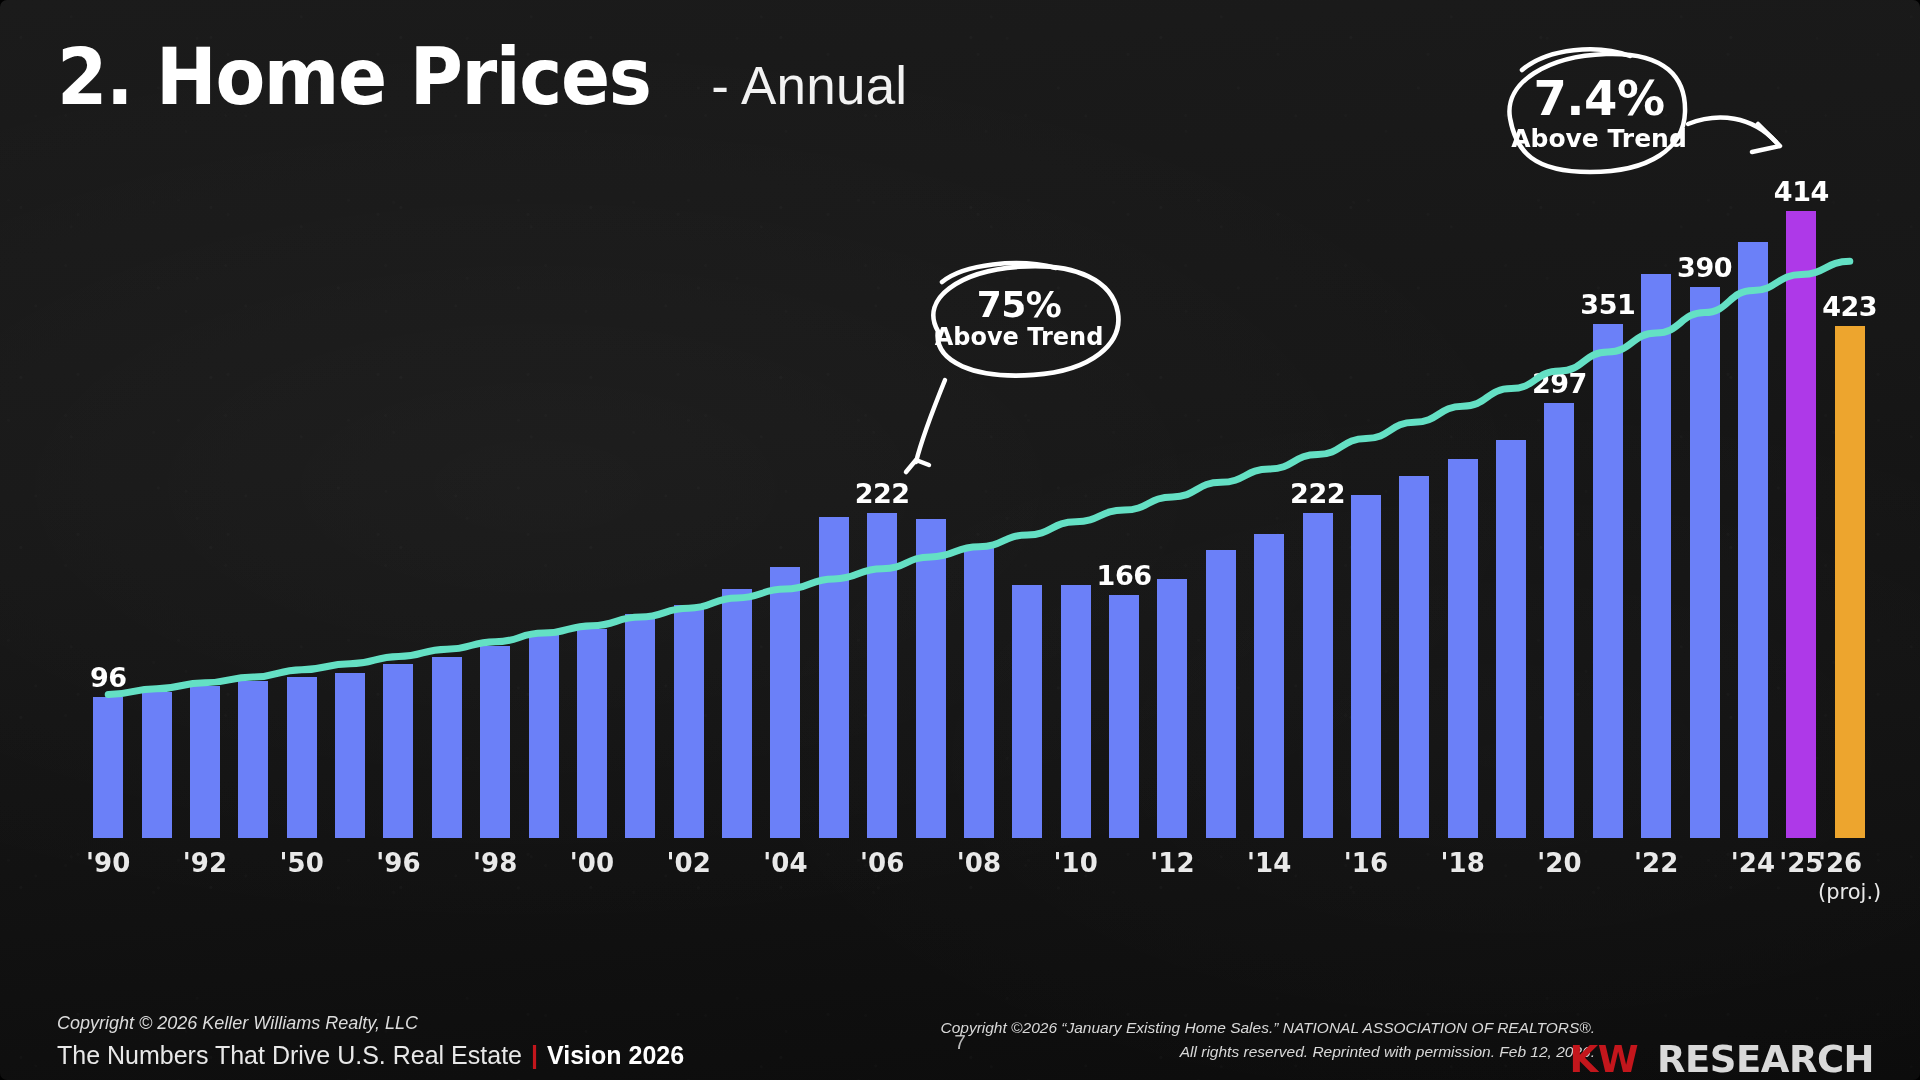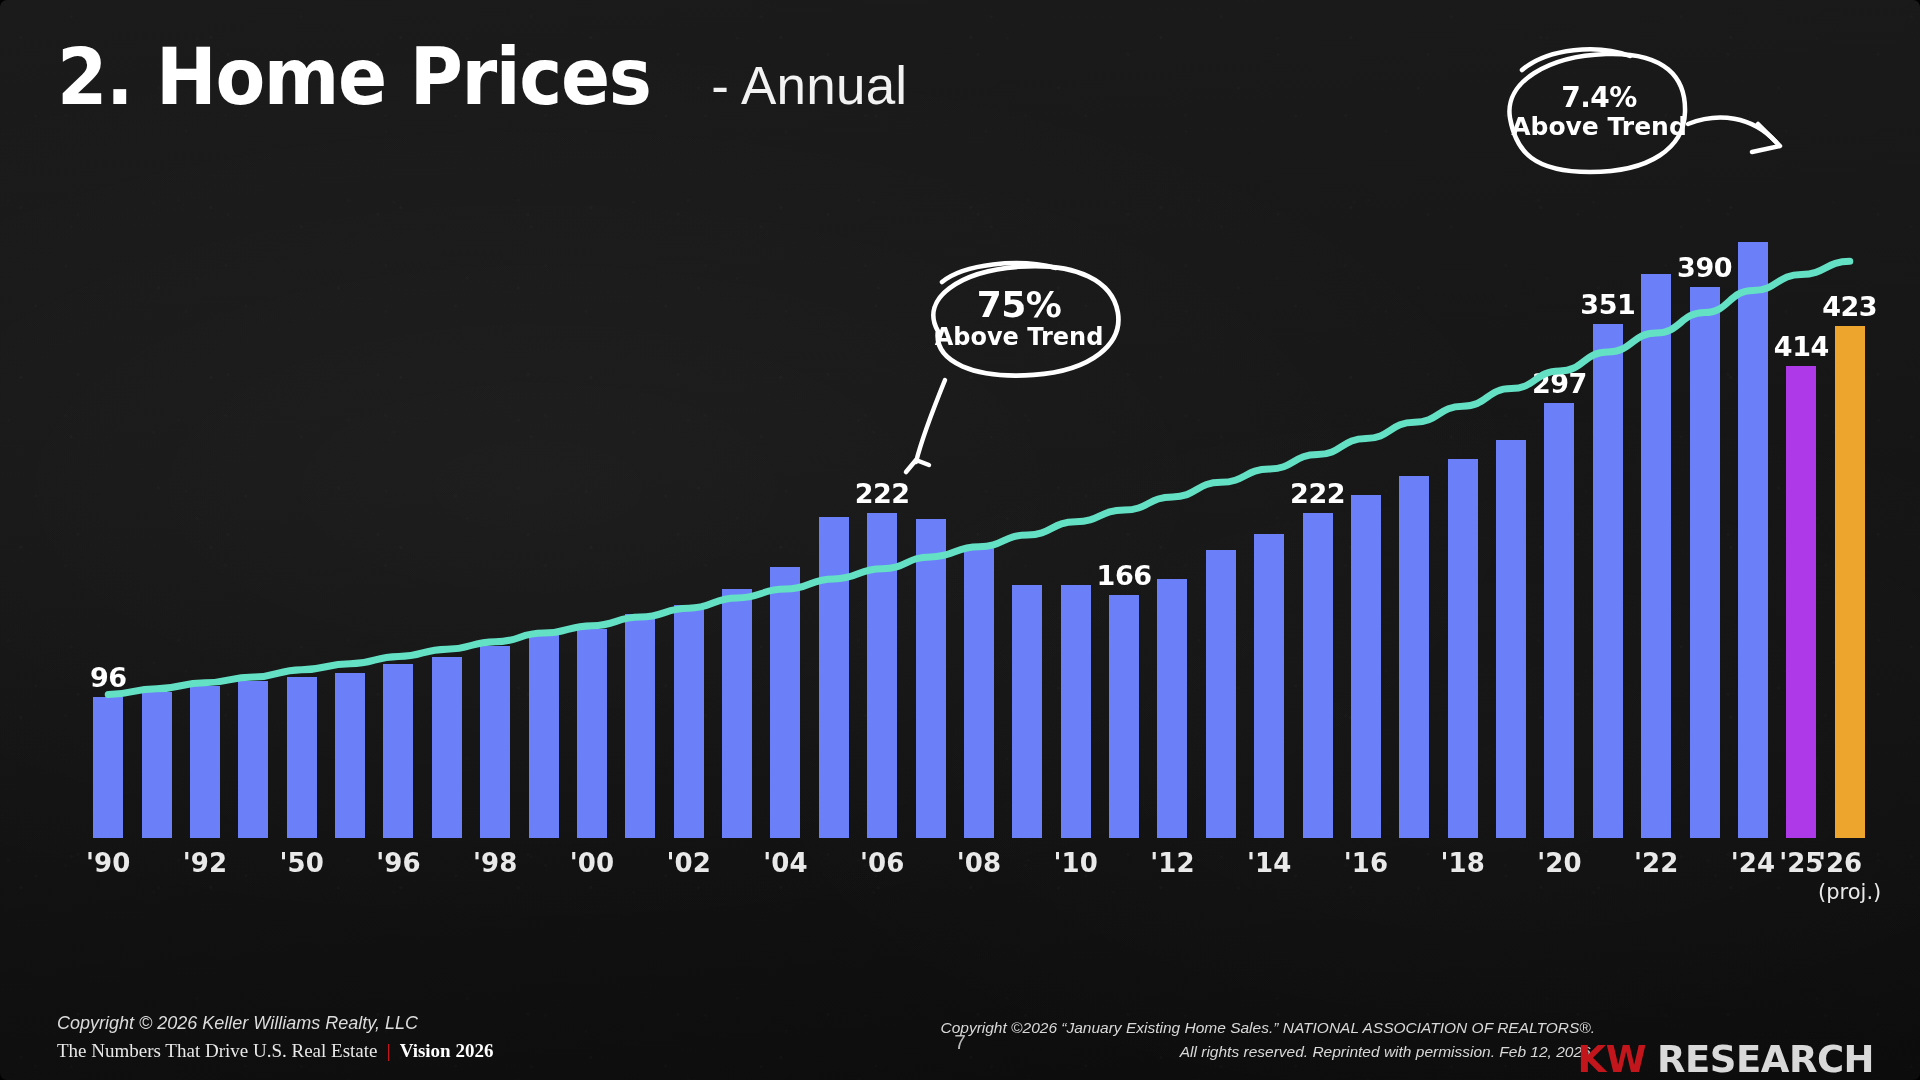--- a/index.html
+++ b/index.html
@@ -118,21 +118,21 @@
     color:#fff;
   }
   .callout .big { font-weight:700; letter-spacing:-.5px; }
   .callout .sub { font-weight:700; }
 
   #callout-21  { left:930px; top:272px; width:172px; height:120px; }
   #callout-21 .big { font-size:36px; margin-bottom:-2px; }
   #callout-21 .sub { font-size:24px; }
 
   #callout-74  { left:1508px; top:48px;  width:190px; height:128px; }
-  #callout-74 .big { font-size:28px; margin-bottom:-2px; }
+  #callout-74 .big { font-size:48px; margin-bottom:-2px; }
   #callout-74 .sub { font-size:25px; }
 
   
   #xaxis { position:absolute; left:84px; top:838px; width:1790px; height:66px; display:flex; }
   .xslot { flex:1 1 0; position:relative; }
   .xtick {
     position:absolute; left:50%; top:10px;
     transform:translateX(-50%);
     font-size:26px;
     font-weight:700;
@@ -148,21 +148,21 @@
     display:flex; justify-content:center; align-items:center; gap:150px;
   }
   .legend-item { display:flex; align-items:center; gap:13px; }
   .legend-item .lbl { font-size:26px; color:#ececec; white-space:nowrap; }
   .swatch-line { width:26px; height:6px; border-radius:3px; background:#64e0c4; }
   .swatch-box  { width:21px; height:25px; background:#6b80f8; }
 
   
   #footer-left { position:absolute; left:57px; top:1010px; line-height:1.5; }
   #fl-copy { font-size:18px; font-style:italic; color:#dcdcdc; }
-  #fl-line2 { font-size:19px; color:#e8e8e8; display:flex; align-items:center; gap:9px;font-family:Liberation Serif, serif; }
+  #fl-line2 { font-size:25px; color:#e8e8e8; display:flex; align-items:center; gap:9px; }
   #fl-sep { color:#c3161c; font-weight:700; }
   #fl-vision { font-weight:700; color:#ffffff; }
 
   #page-num {
     position:absolute; left:0; top:1030px; width:1920px;
     text-align:center; font-size:21px; color:#b9b9b9;
   }
 
   #footer-src {
     position:absolute; right:325px; top:1016px;
@@ -170,21 +170,21 @@
     color:#d8d8d8; line-height:1.55;
   }
 
   #logo {
     position:absolute; right:46px; top:1038px;
     display:flex; align-items:center;
     font-family:"DejaVu Sans", sans-serif;
     font-size:37px; font-weight:700; letter-spacing:-.5px;
   }
   #logo-kw { color:#c3161c; }
-  #logo-research { color:#d9d9d9; margin-left:11px; font-weight:700; }
+  #logo-research { color:#d9d9d9; margin-left:19px; font-weight:700; }
 </style>
 </head>
 <body>
 
 <div id="slide">
   <div id="grain"></div>
 
   <div id="header">
     <span id="title">2. Home Prices</span>
     <span id="subtitle">- Annual</span>
@@ -305,21 +305,21 @@
         </div>
         <div class="bar-slot">
           <div class="bar blue" title="'23: 390" style="height: 551px;">
             <span class="bar-label">390</span>
           </div>
         </div>
         <div class="bar-slot">
           <div class="bar blue" title="'24: 407" style="height: 595.779px;"></div>
         </div>
         <div class="bar-slot">
-          <div class="bar purple" title="'25: 414" style="height: 472px;">
+          <div class="bar purple" title="'25: 414" style="height: 627px;">
             <span class="bar-label">414</span>
           </div>
         </div>
         <div class="bar-slot">
           <div class="bar orange" title="'26: 423" style="height: 512px;">
             <span class="bar-label">423</span>
           </div>
         </div>
       </div>
 

